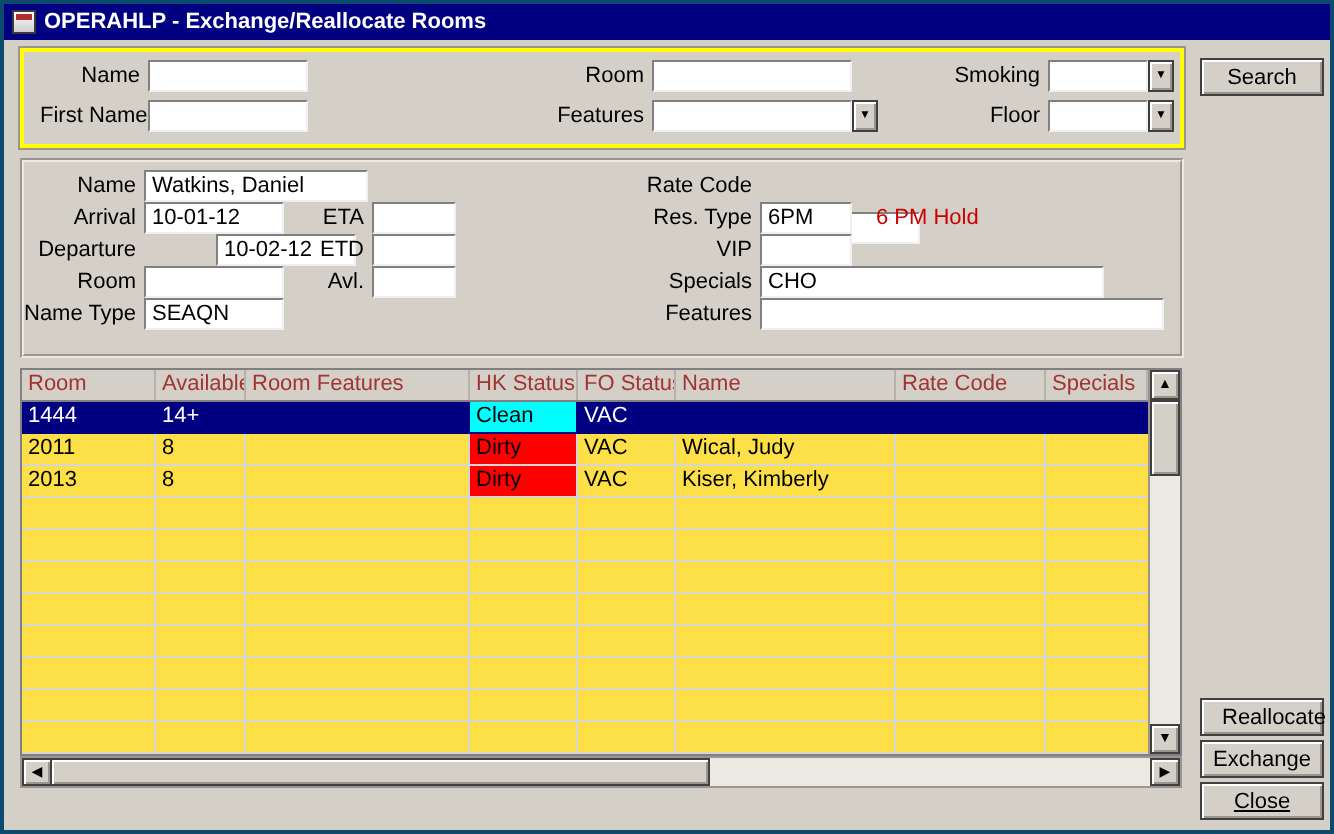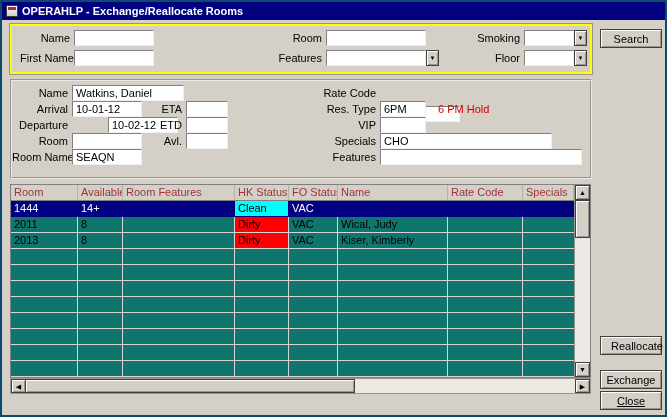--- a/index.html
+++ b/index.html
@@ -22,21 +22,21 @@
   .close-btn { text-decoration:underline; }
 
   .search-panel { position:absolute; left:8px; top:22px; width:582px; height:50px; background:#d4d0c8; border:2px solid #ffff00; box-shadow:0 0 0 1px #9a968f; }
   .details-panel { position:absolute; left:8px; top:77px; width:582px; height:100px; background:#d4d0c8; border:2px groove #eeeae2; }
   .note { position:absolute; font-size:11px; color:#cc0000; white-space:nowrap; }
 
   
   #grid { position:absolute; left:8px; top:182px; width:581px; height:194px; background:#ffffff; border:1px solid #808080; }
   .ghead { display:flex; height:16px; background:#d4d0c8; border-bottom:1px solid #808080; }
   .ghead .gcell { color:#a13434; border-right:1px solid #b5b2aa; }
-  .grow { display:flex; height:16px; border-bottom:1px solid #d6d6d6; background:#0f766e; }
+  .grow { display:flex; height:16px; border-bottom:1px solid #d6d6d6; background:#fde047; }
   .gcell { height:100%; font-size:11px; line-height:14px; padding:0 3px; white-space:nowrap; overflow:hidden; border-right:1px solid #d6d6d6; color:#000; }
   .c1{width:67px}.c2{width:45px}.c3{width:112px}.c4{width:54px}.c5{width:49px}.c6{width:110px}.c7{width:75px}.c8{width:51px;border-right:none}
   .sel { background:#000080; border-bottom-color:#000080; }
   .sel .gcell { color:#ffffff; border-right-color:#000080; }
   .hk-clean { background:#00ffff; color:#000 !important; }
   .hk-dirty { background:#ff0000; color:#000 !important; }
 
   
   .vscroll { position:absolute; right:0; top:0; width:16px; height:192px; background:#ece9e2; border-left:1px solid #9a968f; }
   .sbtn { position:absolute; width:15px; height:15px; background:#d4d0c8; border:1px solid #404040; box-shadow:inset 1px 1px 0 #ffffff, inset -1px -1px 0 #9a968f; font-size:7px; line-height:13px; text-align:center; padding:0; color:#000; }
@@ -87,21 +87,21 @@
     <span class="label" style="left:0;top:38px;width:56px;">Departure</span>
     <input class="field" style="left: 60px; top: 36px; width: 70px; margin-left: 36px;" value="10-02-12">
     <span class="label" style="left:132px;top:38px;width:38px;">ETD</span>
     <input class="field" style="left: 174px; top: 36px; width: 42px;" value="">
 
     <span class="label" style="left:0;top:54px;width:56px;">Room</span>
     <input class="field" style="left: 60px; top: 52px; width: 70px;" value="">
     <span class="label" style="left:132px;top:54px;width:38px;">Avl.</span>
     <input class="field" style="left: 174px; top: 52px; width: 42px;" value="">
 
-    <span class="label" style="left:0;top:70px;width:56px;">Room Name</span>
+    <span class="label" style="left:0;top:70px;width:56px;">Name Type</span>
     <input class="field" style="left: 60px; top: 68px; width: 70px;" value="SEAQN">
 
     <span class="label" style="left:300px;top:6px;width:64px;">Rate Code</span>
     <input class="field" style="left: 368px; top: 4px; width: 80px; margin-top: 21px;" value="RACK">
 
     <span class="label" style="left:300px;top:22px;width:64px;">Res. Type</span>
     <input class="field" style="left: 368px; top: 20px; width: 46px;" value="6PM">
     <span class="note" style="left:426px;top:22px;">6 PM Hold</span>
 
     <span class="label" style="left:300px;top:38px;width:64px;">VIP</span>
@@ -247,17 +247,17 @@
       <button class="sbtn" style="left:0;bottom:0;"><span>▼</span></button>
     </div>
   </div>
 
   <div class="hscroll">
     <button class="sbtn" style="left:0;top:0;height:14px;"><span>◀</span></button>
     <div class="hthumb"></div>
     <button class="sbtn" style="right:0;top:0;height:14px;"><span>▶</span></button>
   </div>
 
-  <button class="pbtn" style="left:598px;top:334px;padding-left:10px;">Reallocate</button>
+  <button class="pbtn" style="left:598px;top:347px;padding-left:10px;">Reallocate</button>
   <button class="pbtn" style="left:598px;top:368px;">Exchange</button>
   <button class="pbtn close-btn" style="left:598px;top:389px;">Close</button>
 
 </div>
 
 </body></html>

